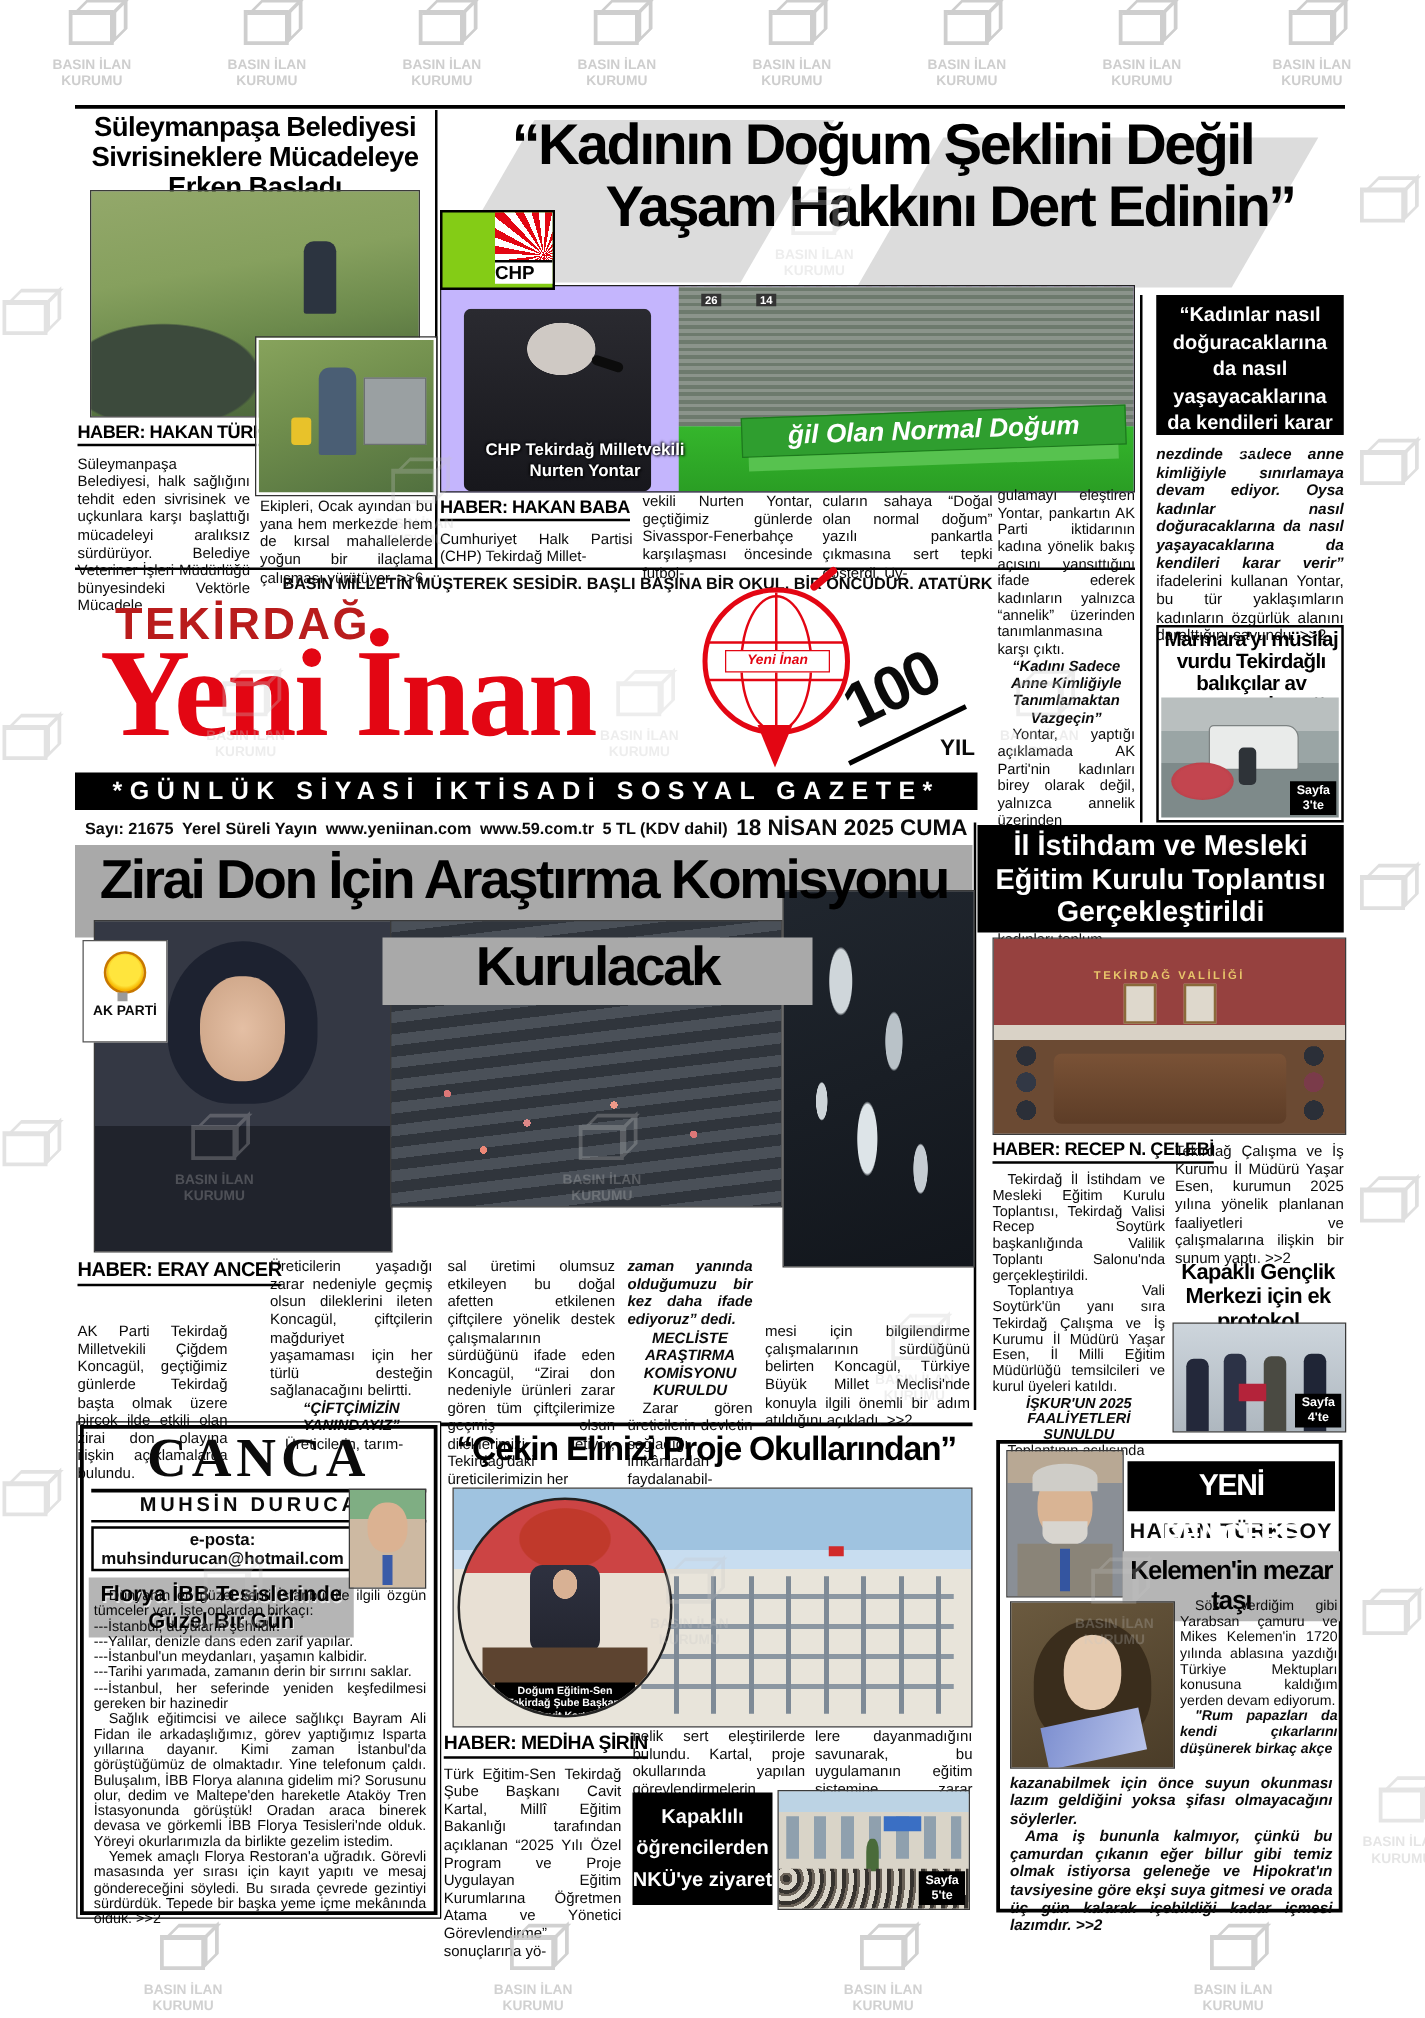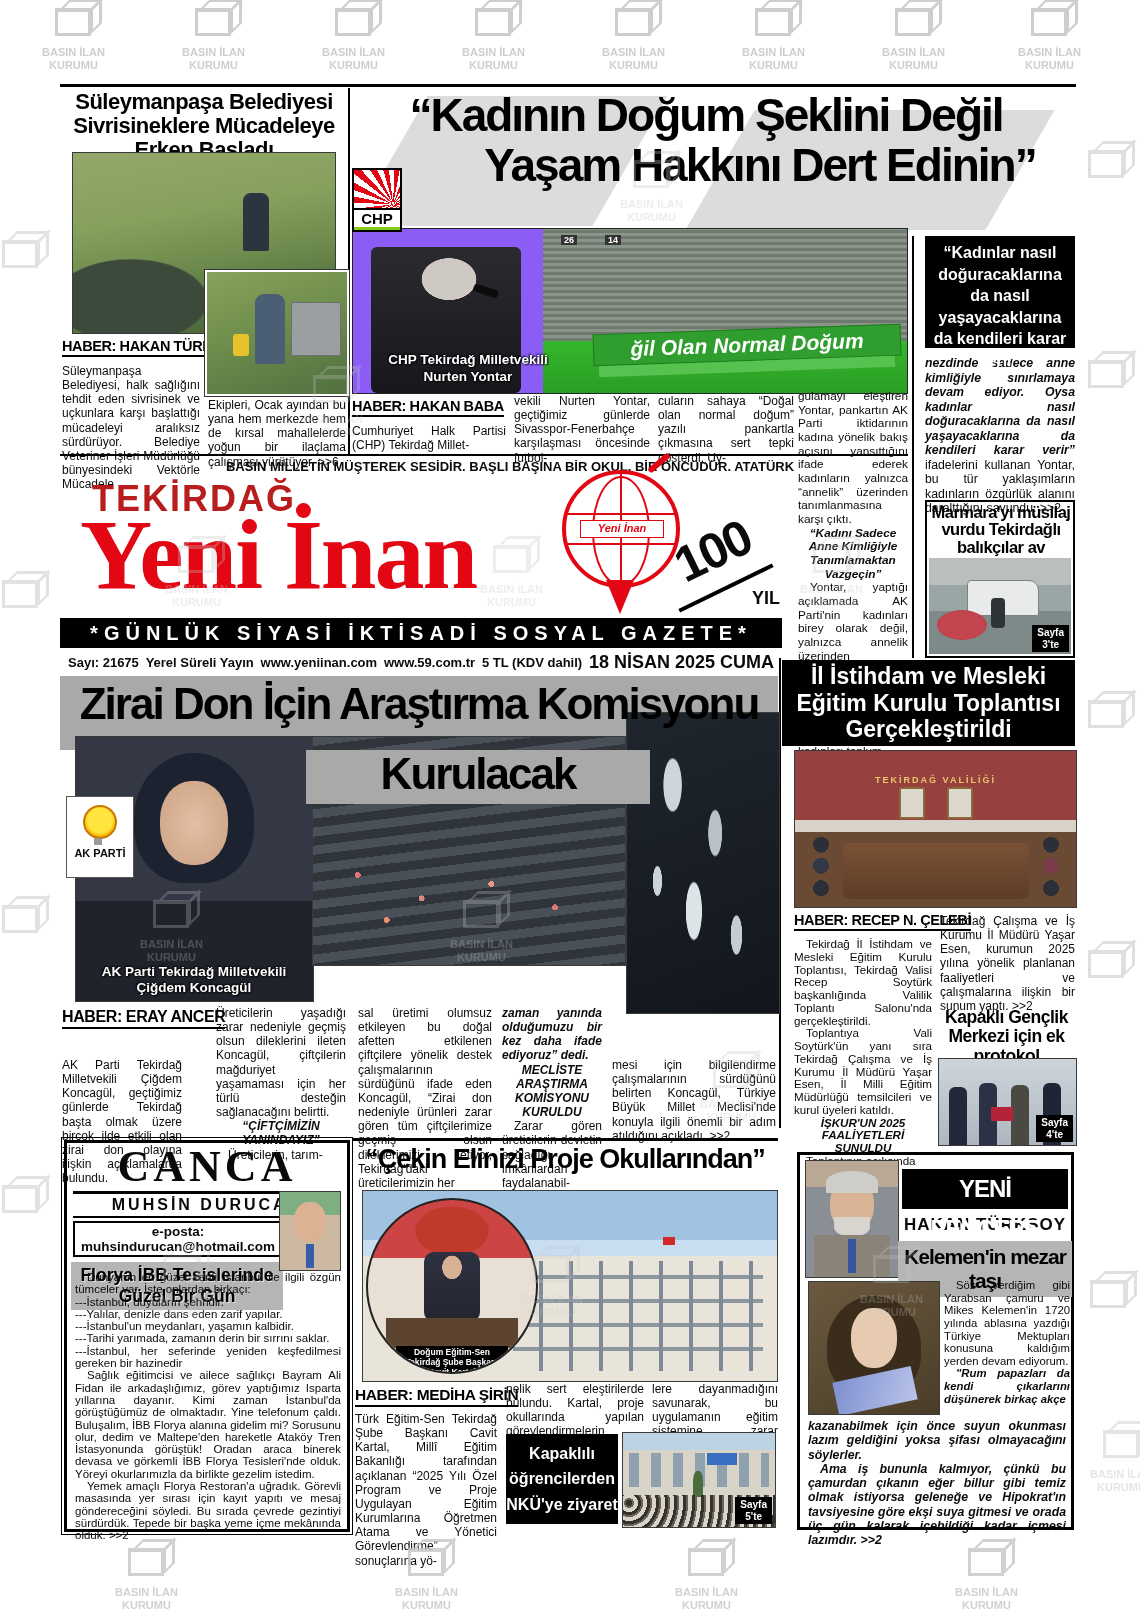--- a/index.html
+++ b/index.html
@@ -35,25 +35,25 @@
   .slogan-bar{position:absolute;background:#000;color:#fff;font-weight:700;font-size:20px;
               letter-spacing:6px;text-align:center;line-height:30px;}
   .info-row{position:absolute;display:flex;justify-content:space-between;align-items:center;
             font-size:13px;font-weight:700;}
   .grayband{position:absolute;background:#a9a9a9;}
   .deco{position:absolute;background:#dcdcdc;z-index:0;}
   .quotebox{position:absolute;background:#000;color:#fff;font-weight:700;text-align:center;z-index:2;}
   .star{position:absolute;background:#000;color:#fff;font-weight:700;font-style:italic;text-align:center;
         z-index:3;display:flex;align-items:center;justify-content:center;
         clip-path:polygon(50% 0%,58% 12%,72% 4%,74% 18%,90% 14%,86% 30%,100% 32%,92% 46%,100% 62%,88% 64%,94% 82%,80% 78%,78% 96%,66% 86%,54% 100%,46% 88%,34% 98%,32% 82%,16% 90%,20% 72%,4% 74%,12% 58%,0% 50%,10% 40%,2% 24%,16% 26%,12% 8%,28% 14%,32% 0%,42% 10%);}
-  .chp{position:absolute;z-index:3;background:#84cc16;border:2px solid #000;text-align:center;}
+  .chp{position:absolute;z-index:3;background:#84cc16;border:2px solid #000;padding-left:42px;}
   .chp .rays{height:38px;background:
       repeating-conic-gradient(from 200deg at 85% 90%, #e30613 0 9deg, #fff 9deg 18deg);}
   .chp .lbl{font-weight:700;font-size:15px;border-top:2px solid #000;background:#fff;color:#000;}
-  .akbox{position:absolute;z-index:3;background:#fff;border:1px solid #555;text-align:center;margin-top:44px;}
+  .akbox{position:absolute;z-index:3;background:#fff;border:1px solid #555;text-align:center;}
   .bulb{width:30px;height:30px;margin:8px auto 2px;border-radius:50%;
         background:radial-gradient(circle at 50% 45%, #ffe53d 0 55%, #f7b500 70%, #e89000 100%);
         border:2px solid #c87800;position:relative;}
   .bulb:after{content:"";position:absolute;left:9px;bottom:-8px;width:8px;height:7px;background:#9a9a9a;}
 </style>
 </head>
 <body>
 
 <div class="page">
 
@@ -83,21 +83,21 @@
   <div class="deco" style="left:390px;top:96px;width:240px;height:130px;transform:skewX(-30deg);"></div>
   <div class="deco" style="left:720px;top:110px;width:300px;height:120px;transform:skewX(-30deg);"></div>
   <div class="hl" style="left:460px;top:142px;width:600px;font-size:46px;letter-spacing:-2px;z-index:1;">Yaşam Hakkını Dert Edinin”</div>
   <div class="hl" style="left:350px;top:92px;width:712px;font-size:46px;letter-spacing:-2px;z-index:1;">“Kadının Doğum Şeklini Değil</div>
 
   <div class="chp" style="left:352px;top:168px;width:46px;height:60px;">
     <div class="rays"></div>
     <div class="lbl">CHP</div>
   </div>
 
-  <div class="photo" style="left:352px;top:228px;width:554px;height:164px;border:1px solid #222;background:#8b5cf6;">
+  <div class="photo" style="left:352px;top:228px;width:554px;height:164px;border:1px solid #222;background:#c4b5fd;">
     <div class="abs" style="left:190px;top:0;width:364px;height:112px;background:
            repeating-linear-gradient(0deg,#6d7a6d 0 3px,#8b948b 3px 6px),
            repeating-linear-gradient(90deg,rgba(180,60,60,.25) 0 5px,rgba(255,255,255,.15) 5px 10px);"></div>
     <div class="abs" style="left:190px;top:112px;width:364px;height:52px;background:linear-gradient(#35b62c,#2a9e24);"></div>
     <div class="abs" style="left:18px;top:18px;width:150px;height:146px;background:radial-gradient(60px 46px at 52% 22%, #cfc9c4 0 45%, transparent 46%),linear-gradient(#2a2a30,#17171c);border-radius:6px;"></div>
     <div class="abs" style="left:120px;top:58px;width:26px;height:8px;background:#0c0c0c;border-radius:4px;transform:rotate(18deg);"></div>
     <div class="abs" style="left:208px;top:6px;color:#fff;font-size:9px;font-weight:700;background:#333;padding:0 3px;">26</div>
     <div class="abs" style="left:252px;top:6px;color:#fff;font-size:9px;font-weight:700;background:#333;padding:0 3px;">14</div>
     <div class="abs" style="left:240px;top:100px;width:306px;height:30px;background:#2f9e2f;color:#fff;font-weight:700;font-style:italic;
                 font-size:21px;text-align:center;line-height:30px;transform:rotate(-2deg);border:1px solid #1d7a1d;">ğil Olan Normal Doğum</div>
@@ -176,24 +176,20 @@
   <div class="grayband" style="left:306px;top:750px;width:344px;height:54px;z-index:2;"></div>
   <div class="hl" style="left:306px;top:752px;width:344px;font-size:44px;letter-spacing:-2px;z-index:2;">Kurulacak</div>
 
   <div class="photo" style="left:75px;top:736px;width:237px;height:264px;background:linear-gradient(#343844 0 62%, #20232c 62% 100%);">
     <div class="abs" style="left:58px;top:16px;width:120px;height:130px;background:#1d2230;border-radius:50% 50% 42% 42%;"></div>
     <div class="abs" style="left:84px;top:44px;width:68px;height:84px;background:radial-gradient(#e4bfa4,#caa183);border-radius:46%;"></div>
   </div>
   <div class="akbox" style="left:66px;top:752px;width:66px;height:80px;z-index:3;">
     <div class="bulb"></div>
     <div style="font-weight:700;font-size:11px;margin-top:8px;">AK PARTİ</div>
-  </div>
-  <div class="onphoto-caption" style="left:80px;top:964px;width:228px;font-size:13.5px;line-height:1.2;">
-    <div>AK Parti Tekirdağ Milletvekili</div>
-    <div>Çiğdem Koncagül</div>
   </div>
 
   <div class="photo" style="left:312px;top:736px;width:312px;height:228px;background:
          repeating-linear-gradient(173deg,#4a5058 0 9px,#30353c 9px 18px),
          linear-gradient(#3a3f46,#23262b);">
     <div class="abs" style="left:10px;top:120px;width:290px;height:90px;background:
            radial-gradient(3px 3px at 12% 20%, #d77 98%, transparent),
            radial-gradient(3px 3px at 34% 46%, #d88 98%, transparent),
            radial-gradient(3px 3px at 58% 30%, #e98 98%, transparent),
            radial-gradient(3px 3px at 80% 56%, #d77 98%, transparent),

